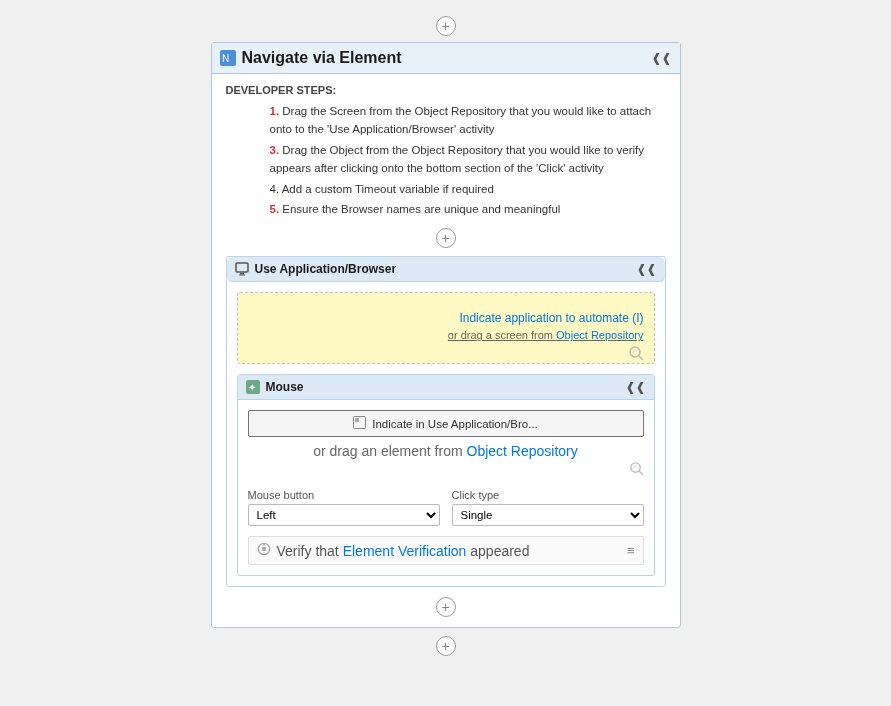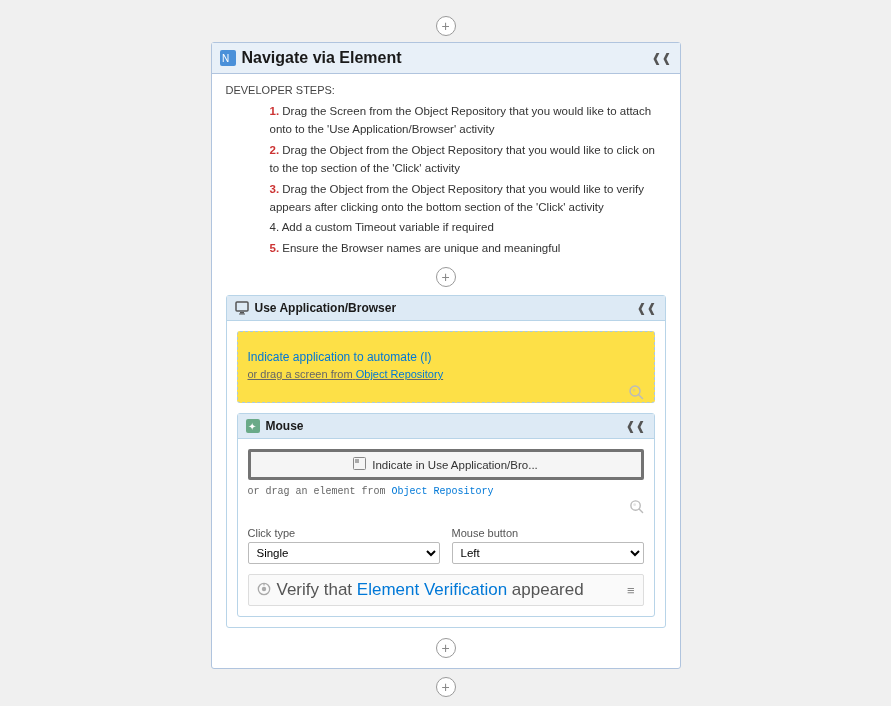--- a/index.html
+++ b/index.html
@@ -68,21 +68,21 @@
       cursor: pointer;
       color: #555;
       font-size: 12px;
     }
 
     .card-body {
       padding: 10px 14px;
     }
 
     .dev-steps-label {
-      font-weight: 400;
+      font-weight: 700;
       font-size: 11px;
       color: #444;
       margin-bottom: 6px;
     }
 
     .steps-list {
       list-style: none;
       font-size: 11.5px;
       line-height: 1.6;
       margin-left: 44px;
@@ -99,36 +99,37 @@
       border-radius: 3px;
       margin-top: 8px;
     }
     .inner-header {
       display: flex;
       align-items: center;
       padding: 5px 8px;
       background: #ddeaf5;
       border-bottom: 1px solid #b8d4e8;
       gap: 6px;
+      border-radius: 6px;
     }
     .inner-header-title {
       flex: 1;
       font-weight: 600;
       font-size: 12px;
       color: #1a1a1a;
     }
 
     
     .app-browser-drop {
       margin: 10px;
       border: 1.5px dashed #aac8e0;
       border-radius: 3px;
       padding: 18px 10px;
-      text-align: left;
-      background: #fde047;
+      text-align: right;
+      background: #fef9c3;
       color: #888;
     }
     .app-browser-drop .indicate-link {
       color: #0078d7;
       cursor: pointer;
     }
     .app-browser-drop .or-text {
       font-size: 11px;
       color: #666;
       margin-top: 4px;
@@ -161,36 +162,36 @@
     }
 
     .click-body {
       padding: 10px;
     }
 
     .indicate-btn {
       display: flex;
       align-items: center;
       gap: 6px;
-      border: 3px solid #737373;
+      border: 1px solid #737373;
       background: #f5f5f5;
       padding: 5px 4px;
       border-radius: 2px;
       cursor: pointer;
       font-size: 11.5px;
       color: #333;
       width: 100%;
       justify-content: center;
     }
 
     .drag-element-text {
+      text-align: center;
       margin-top: 6px;
-      font-size: 10px;
+      font-size: 14px;
       color: #666;
-      font-family: Liberation Mono, monospace;
     }
     .drag-element-text .repo-link {
       color: #0078d7;
       cursor: pointer;
     }
 
     
     .field-row {
       display: flex;
       gap: 12px;
@@ -226,21 +227,21 @@
       background: #fafafa;
       gap: 6px;
     }
     .verify-icon {
       color: #aaa;
       font-size: 13px;
       flex-shrink: 0;
     }
     .verify-text {
       flex: 1;
-      font-size: 17px;
+      font-size: 14px;
       color: #555;
     }
     .verify-text .element-link {
       color: #0078d7;
     }
     .verify-menu {
       color: #888;
       cursor: pointer;
       font-size: 13px;
     }
@@ -264,24 +265,20 @@
       <span class="card-header-title">Navigate via Element</span>
       <span class="collapse-btn">❰❰</span>
     </div>
 
     <div class="card-body">
       <div class="dev-steps-label">DEVELOPER STEPS:</div>
       <ul class="steps-list">
         <li>
           <span class="step-num">1.</span>
           <span class="step-text"> Drag the Screen from the Object Repository that you would like to attach onto to the 'Use Application/Browser' activity</span>
-        </li>
-        <li>
-          <span class="step-num">2.</span>
-          <span class="step-text"> Drag the Object from the Object Repository that you would like to click on to the top section of the 'Click' activity</span>
         </li>
         <li>
           <span class="step-num">3.</span>
           <span class="step-text"> Drag the Object from the Object Repository that you would like to verify appears after clicking onto the bottom section of the 'Click' activity</span>
         </li>
         <li>
           <span class="step-text">4. Add a custom Timeout variable if required</span>
         </li>
         <li>
           <span class="step-num" style="color:#cc3333;">5.</span>
@@ -356,33 +353,33 @@
                 <svg width="15" height="15" viewBox="0 0 16 16" fill="none">
                   <circle cx="7" cy="7" r="5" stroke="#bbb" stroke-width="1.5"></circle>
                   <line x1="11" y1="11" x2="14.5" y2="14.5" stroke="#bbb" stroke-width="1.5" stroke-linecap="round"></line>
                   <circle cx="6" cy="6" r="1.5" fill="#bbb" opacity="0.4"></circle>
                 </svg>
               </div>
             </div>
 
             <div class="field-row">
               <div class="field-group">
+                <div class="field-label">Mouse button</div>
+                <select class="field-select">
+                  <option>Left</option>
+                  <option>Right</option>
+                  <option>Middle</option>
+                </select>
+              </div>
+              <div class="field-group">
                 <div class="field-label">Click type</div>
                 <select class="field-select">
                   <option>Single</option>
                   <option>Double</option>
                   <option>Triple</option>
-                </select>
-              </div>
-              <div class="field-group">
-                <div class="field-label">Mouse button</div>
-                <select class="field-select">
-                  <option>Left</option>
-                  <option>Right</option>
-                  <option>Middle</option>
                 </select>
               </div>
             </div>
 
             <div class="verify-row">
               <span class="verify-icon">
                 <svg width="14" height="14" viewBox="0 0 16 16" fill="none">
                   <circle cx="8" cy="8" r="6.5" stroke="#aaa" stroke-width="1.5"></circle>
                   <circle cx="8" cy="8" r="2.5" fill="#aaa"></circle>
                   <line x1="8" y1="1.5" x2="8" y2="4" stroke="#aaa" stroke-width="1.5"></line>

